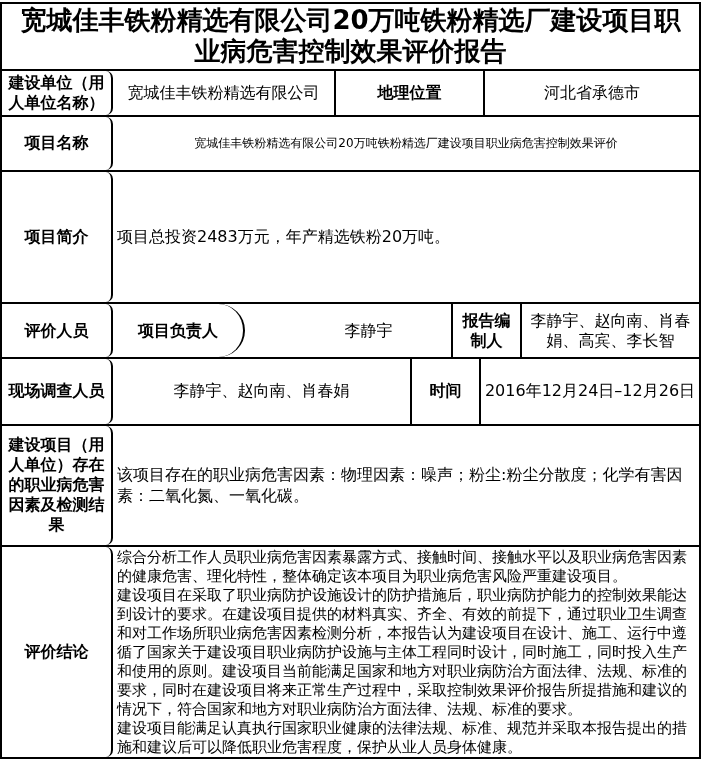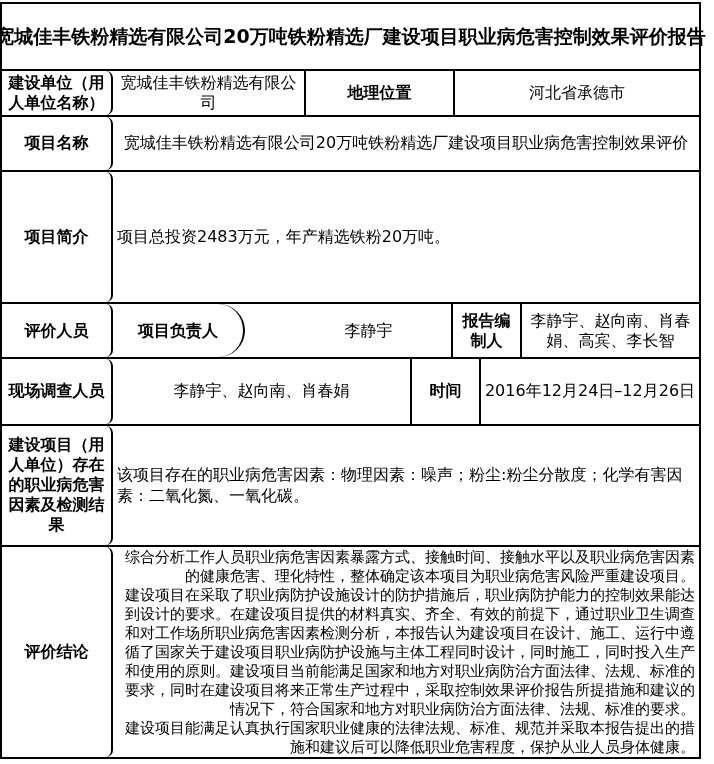--- a/index.html
+++ b/index.html
@@ -25,48 +25,48 @@
     text-align: center;
     overflow: hidden;
     font-size: 16px; line-height: 20px;
   }
   .cell.endcol { border-right: none; flex: 1; border-radius: 6px; }
   .label { font-weight: bold; }
   .left { justify-content: flex-start; text-align: left; padding: 0 4px; }
   .nowrap { white-space: nowrap; }
   .title-row {
     height: 68px;
-    display: flex; 
+    display: flex; flex-direction: column;
     align-items: center; justify-content: center;
     border-bottom: 2px solid #000;
-    font-weight: bold; font-size: 19px; line-height: 31px;
+    font-weight: bold; font-size: 26px; line-height: 31px;
     white-space: nowrap;
   }
   .h-r1 { height: 47px; }
   .h-r2 { height: 57px; }
   .h-r3 { height: 135px; }
   .h-r4 { height: 56px; }
   .h-r5 { height: 68px; }
   .h-r6 { height: 124px; }
   .w-label { width: 111px; border-radius: 7px; }
-  .w-r1c2 { width: 193px; }
+  .w-r1c2 { width: 223px; }
   .w-r1c3 { width: 149px; }
   .w-r4c2 { width: 132px; border-radius: 27px; }
   .w-r4c3 { width: 167px; margin-left: 41px; }
   .w-small { width: 69px; }
   .w-r5c2 { width: 299px; }
   .pad-sm { padding: 0 6px; }
   .conclusion {
     display: block;
-    text-align: right;
+    text-align: left;
     padding: 1px 4px 0 4px;
     font-size: 15px; line-height: 19px;
   }
   .hazard-text { font-size: 16px; line-height: 21px; }
-  .onel { font-size: 16px; }
+  .onel { font-size: 12px; }
 </style>
 </head>
 <body>
 
 <div class="page">
   <div class="doc-table">
 
     <div class="title-row">
       <div>宽城佳丰铁粉精选有限公司20万吨铁粉精选厂建设项目职</div>
       <div>业病危害控制效果评价报告</div>

